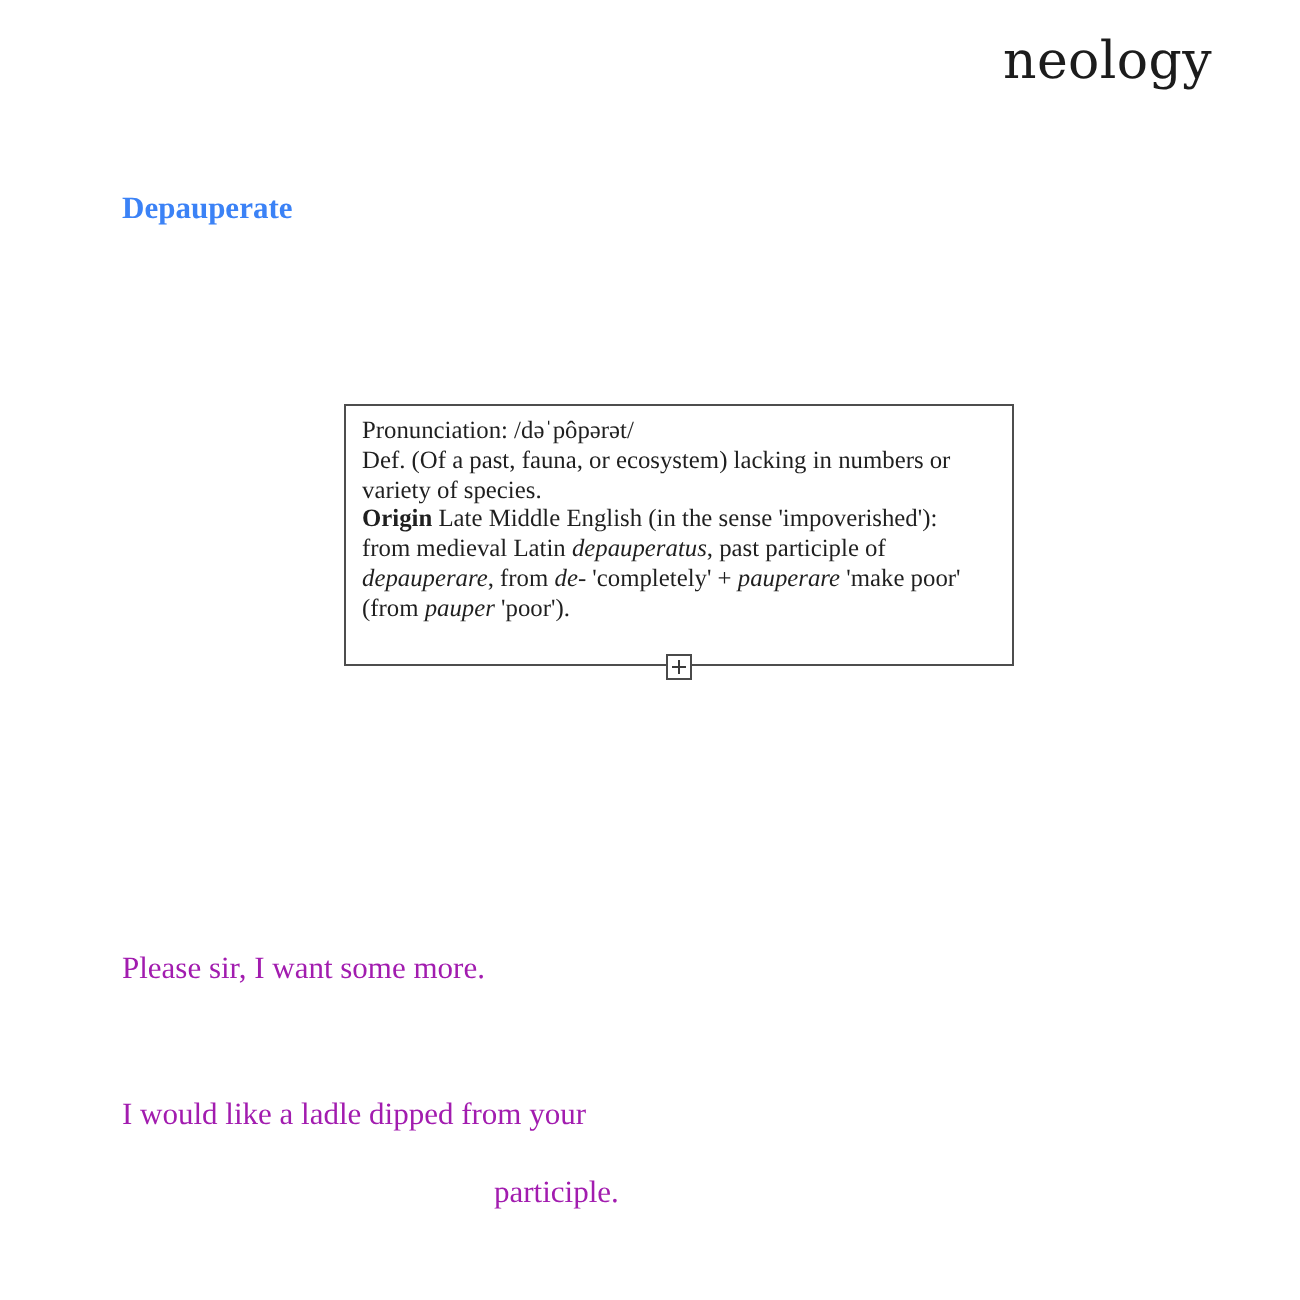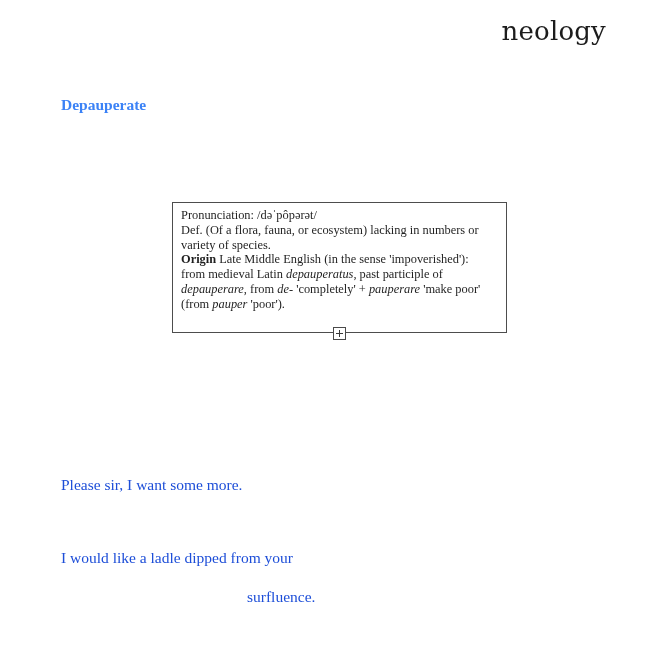--- a/index.html
+++ b/index.html
@@ -93,48 +93,48 @@
     width: 1px;
     margin-left: -0.5px;
     background: #3a3a3a;
   }
 
   
   .poem-line {
     position: absolute;
     font-family: "Liberation Serif", serif;
     font-size: 15.5px;
-    color: #1d4ed8;
+    color: #a21caf;
     white-space: nowrap;
     text-align: right;
   }
   .poem-line-1 { left: 61px;  top: 476px; }
   .poem-line-2 { left: 61px;  top: 549px; }
   .poem-line-3 { left: 247px; top: 588px; }
 </style>
 </head>
 <body>
 
 <div class="canvas">
 
   <a class="logo">neology</a>
 
   <h1 class="entry-title">Depauperate</h1>
 
   <div class="definition-box">
     <div>
         <p><span>Pronunciation: /dəˈpôpərət/</span></p>
-        <p><span style="font-weight: normal;">Def.</span><span> (Of a flora, fauna, or ecosystem) lacking in numbers or variety of species.</span></p>
+        <p><span style="font-weight: normal;">Def.</span><span> (Of a past, fauna, or ecosystem) lacking in numbers or variety of species.</span></p>
         <p><span style="font-weight: bold;">Origin</span><span> Late Middle English (in the sense 'impoverished'): from medieval Latin </span><span style="font-style: italic;">depauperatus</span><span>, past participle of </span><span style="font-style: italic;">depauperare</span><span>, from </span><span style="font-style: italic;">de-</span><span> 'completely' + </span><span style="font-style: italic;">pauperare</span><span> 'make poor' (from </span><span style="font-style: italic;">pauper</span><span> 'poor').</span></p>
       </div>
   </div>
 
   <button class="expand-toggle">
     <span class="plus-glyph"></span>
   </button>
 
   <div class="poem-line poem-line-1">Please sir, I want some more.</div>
 
   <div class="poem-line poem-line-2">I would like a ladle dipped from your</div>
 
-  <div class="poem-line poem-line-3">surfluence.</div>
+  <div class="poem-line poem-line-3">participle.</div>
 
 </div>
 
 </body></html>

